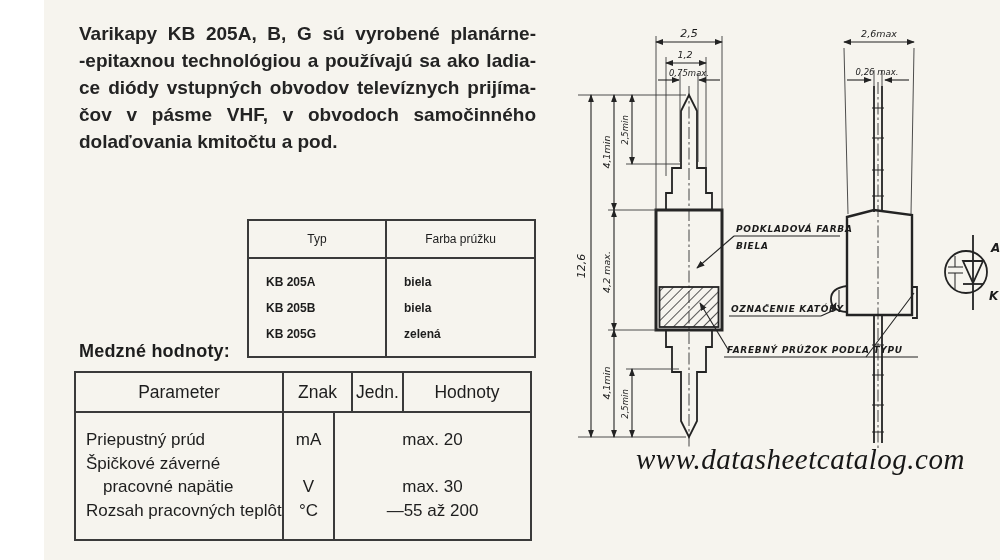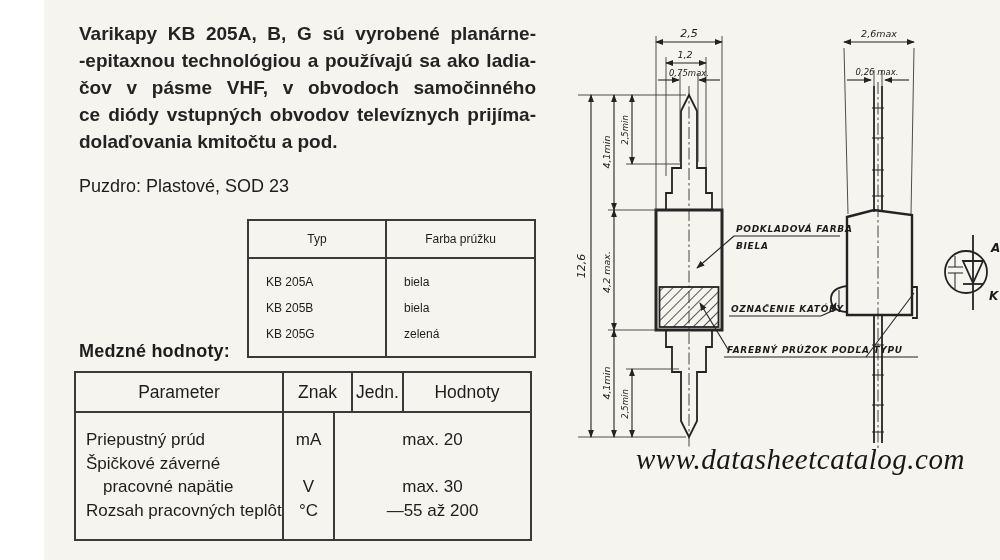--- a/index.html
+++ b/index.html
@@ -13,21 +13,21 @@
            font-weight:bold; font-size:19px; line-height:27px; color:#232323; }
   .jline { text-align:justify; text-align-last:justify; }
   .lastline { text-align:left; }
   .puzdro { position:absolute; left:35px; top:176px; font-size:18px; }
   
   .t1 { position:absolute; left:203px; top:219px; width:285px; border:2.5px solid #3a3a3a; font-size:12px; }
   .t1 .hdr { display:flex; height:36px; border-bottom:2.5px solid #3a3a3a; }
   .t1 .hdr > div { display:flex; align-items:center; justify-content:center; }
   .t1 .c1 { width:138px; border-right:2px solid #3a3a3a; box-sizing:border-box; }
   .t1 .c2 { flex:1; }
-  .t1 .body { display:flex; }
+  .t1 .body { display:flex;font-weight:bold; }
   .t1 .body .c1, .t1 .body .c2 { padding:10px 0 9px 0; }
   .t1 .body .line { height:26px; line-height:26px; padding-left:17px; }
   
   .medzne { position:absolute; left:35px; top:341px; font-weight:bold; font-size:18px; letter-spacing:0.2px; }
   .t2 { position:absolute; left:30px; top:371px; width:454px; border:2.5px solid #3a3a3a; font-size:17px; }
   .t2 .hdr { display:flex; height:38px; border-bottom:2.5px solid #3a3a3a; font-size:17.5px; }
   .t2 .hdr > div { display:flex; align-items:center; justify-content:center; box-sizing:border-box; }
   .t2 .body { display:flex; height:126px; }
   .t2 .body > div { box-sizing:border-box; padding-top:15px; display:grid; grid-template-rows:repeat(4,23.5px); }
   .w1 { width:208px; } .w2 { width:69px; } .w3 { width:51px; } .w4 { flex:1; }
@@ -57,26 +57,25 @@
   .ak   { font:italic bold 12px "DejaVu Sans",sans-serif; }
 </style>
 </head>
 <body>
 
 <div class="page">
 
   <div class="intro">
     <div class="jline">Varikapy KB 205A, B, G sú vyrobené planárne-</div>
     <div class="jline">-epitaxnou technológiou a používajú sa ako ladia-</div>
+    <div class="jline">ce diódy vstupných obvodov televíznych prijíma-</div>
     <div class="jline">čov v pásme VHF, v obvodoch samočinného</div>
-    <div class="jline">ce diódy vstupných obvodov televíznych prijíma-</div>
     <div class="lastline">dolaďovania kmitočtu a pod.</div>
   </div>
 
-  <div class="puzdro">Puzdro: Plastové, SOD 23</div>
 
   <div class="t1">
     <div class="hdr">
       <div class="c1">Typ</div>
       <div class="c2">Farba prúžku</div>
     </div>
     <div class="body">
       <div class="c1">
         <div class="line">KB 205A</div>
         <div class="line">KB 205B</div>

